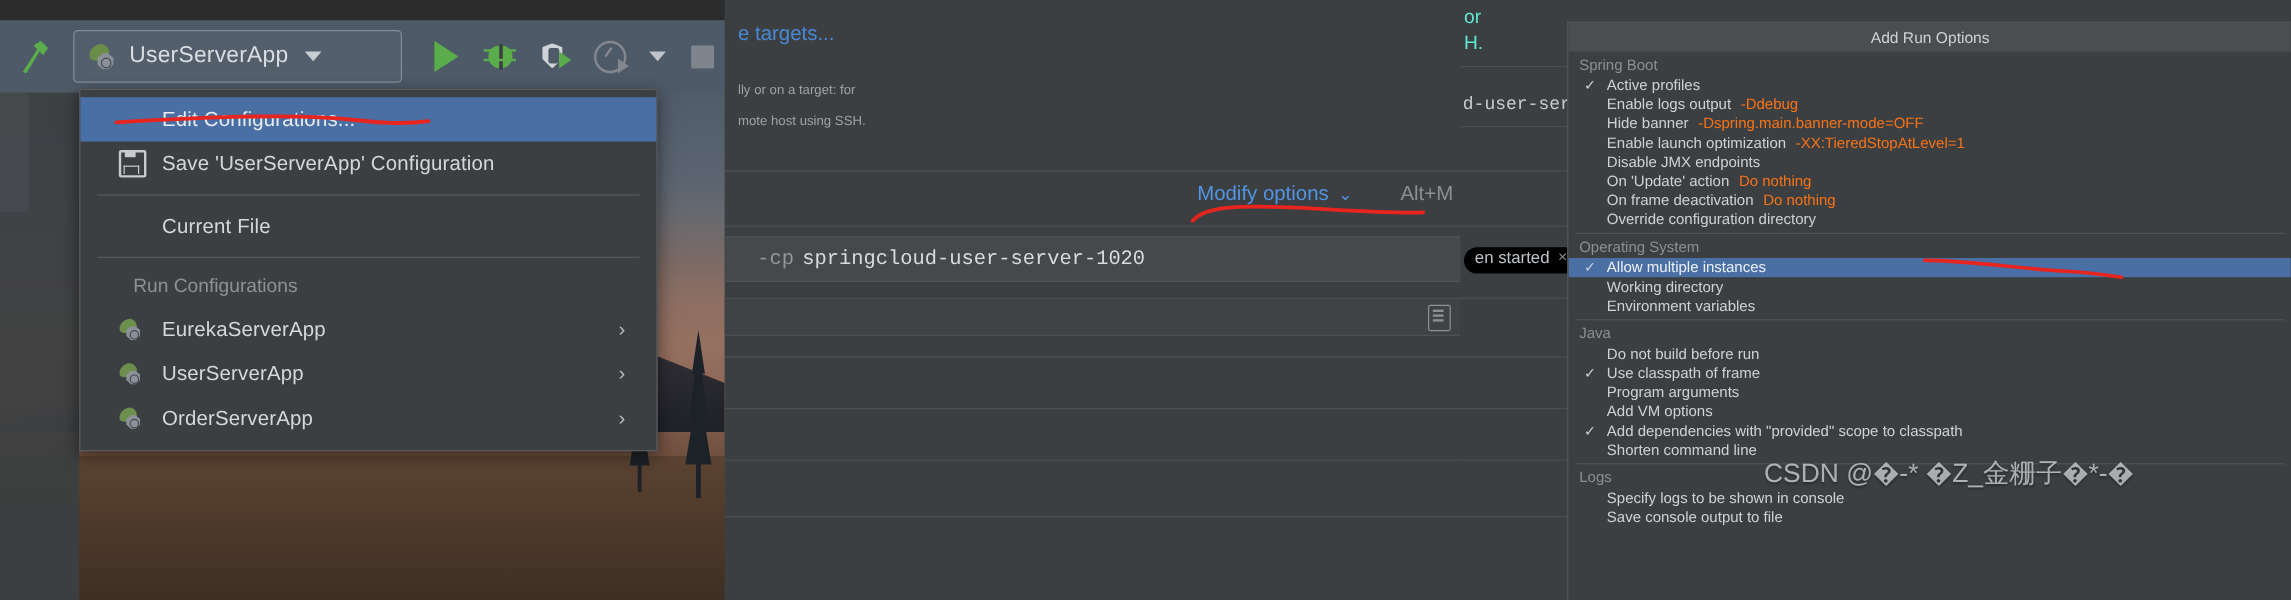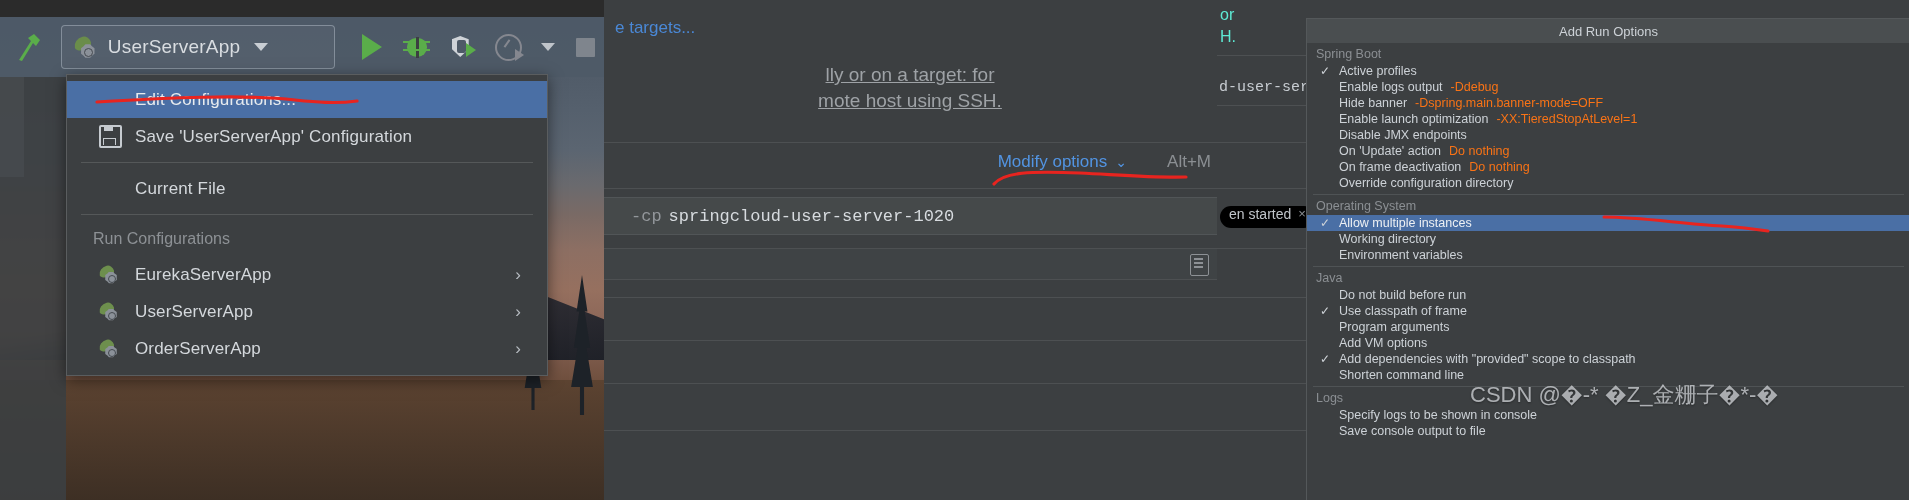--- a/index.html
+++ b/index.html
@@ -175,21 +175,21 @@
   .dd-item {
     height: 37px; display: flex; align-items: center;
     padding-left: 30px; gap: 12px;
     font-size: 17px; color: #d4d8dc; white-space: nowrap;
   }
   .dd-item.selected { background: #4a6fa5; color: #e7ebee; }
   .dd-icon { width: 26px; flex: none; display: flex; align-items: center; justify-content: center; }
   .dd-label { letter-spacing: .15px; }
   .dd-sep { height: 1px; background: #555859; margin: 7px 14px; }
   .dd-header {
-    height: 34px; display: flex; align-items: center; padding-left: 26px;
+    height: 34px; display: flex; align-items: center; padding-left: 44px;
     font-size: 16px; color: #8d9195;
   }
   .dd-sub-arrow {
     margin-left: auto; margin-right: 26px;
     color: #b6bbc0; font-size: 17px; line-height: 1;
   }
   .save-disk {
     width: 19px; height: 19px; border: 2px solid #c6cbd0; border-radius: 2px;
     position: relative; background: transparent;
   }
@@ -214,29 +214,28 @@
   }
   .dd-spring .gear::after {
     content: ""; position: absolute; left: 3px; top: 3px;
     width: 6px; height: 6px; border-radius: 50%; border: 1.2px solid #454a50;
   }
 
   
   .dialog {
     position: absolute; left: 604px; top: 0; width: 613px; height: 500px;
     background: #3c3f41;
-    text-align: center;
   }
   .dlg-link {
     position: absolute; left: 11px; top: 18px;
     color: #4a88d6; font-size: 17px; white-space: nowrap;
   }
   .dlg-desc {
     position: absolute; left: 11px; top: 62px; width: 590px;
-    color: #9ea2a6; font-size: 19px; line-height: 26px; white-space: nowrap; text-decoration: underline;
+    color: #9ea2a6; font-size: 11px; line-height: 26px; white-space: nowrap;
   }
   .dlg-rule { position: absolute; left: 0; width: 613px; height: 1px; background: #4d5052; }
   .modify-options {
     position: absolute; right: 90px; top: 152px;
     color: #5294e2; font-size: 17px; display: flex; align-items: center; gap: 8px;
   }
   .mo-chev { font-size: 14px; color: #5294e2; }
   .alt-m {
     position: absolute; right: 6px; top: 152px;
     color: #8b8f93; font-size: 17px;

